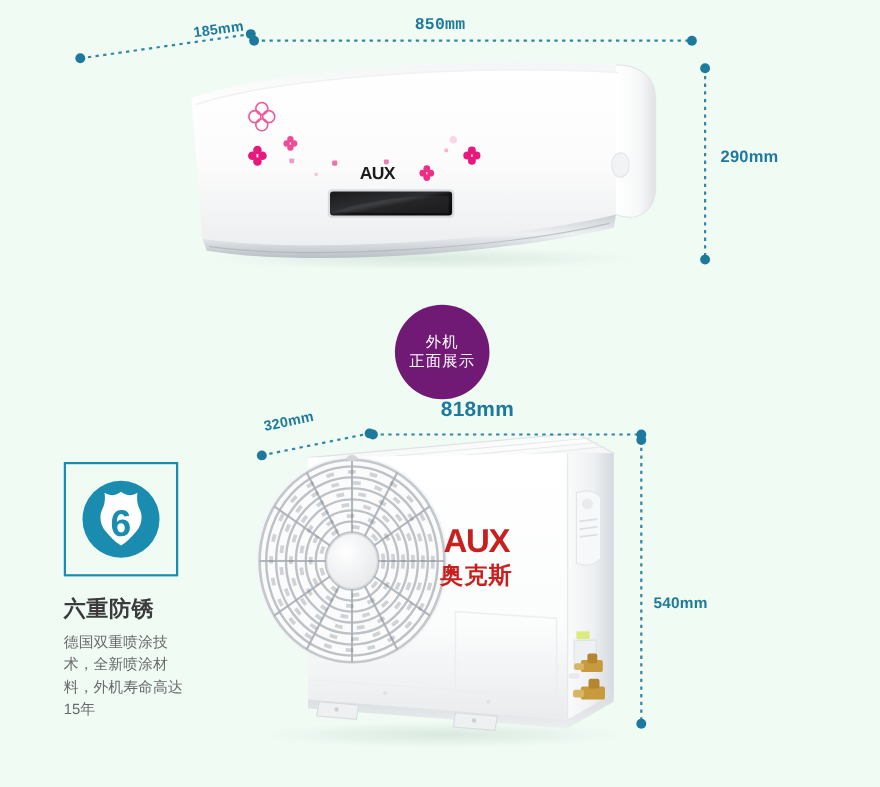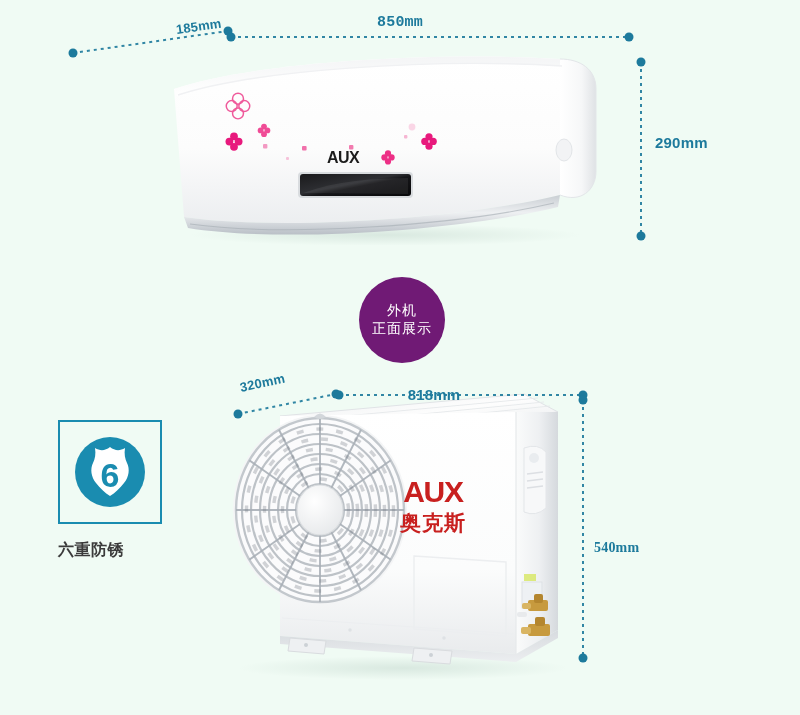--- a/index.html
+++ b/index.html
@@ -62,21 +62,21 @@
     height: 104px;
     border: 2px solid #1a8cb0;
     box-sizing: border-box;
     display: flex;
     align-items: center;
     justify-content: center;
     background: #f0fbf4;
   }
   #feature-title {
     margin-top: 16px;
-    font-size: 16px;
+    font-size: 20px;
     font-weight: bold;
     color: #3b3b3b;
     letter-spacing: .5px;
   }
   #feature-desc {
     margin-top: 7px;
     font-size: 13.5px;
     color: #6a6a6a;
     line-height: 1.5;
     width: 108px;
@@ -369,35 +369,36 @@
     <circle cx="10" cy="32" r="4.5" fill="#1d7a9c"></circle>
     <circle cx="108" cy="12" r="4.5" fill="#1d7a9c"></circle>
   </svg>
   <div class="dim-label" style="left:240px; top:380px; transform:rotate(-12deg); transform-origin:left center;">320mm</div>
 
   <svg style="position:absolute; left:333px; top:384px;" width="256" height="24">
     <line x1="6" y1="11" x2="250" y2="11" stroke="#1d7a9c" stroke-width="2" stroke-dasharray="3,4" opacity=".9"></line>
     <circle cx="6" cy="11" r="4.5" fill="#1d7a9c"></circle>
     <circle cx="250" cy="11" r="4.5" fill="#1d7a9c"></circle>
   </svg>
-  <div class="dim-label" style="left:434px; top:386px; transform:translateX(-50%); font-size:15px;">818mm</div>
+  <div class="dim-label" style="left:434px; top:362px; transform:translateX(-50%); font-size:19px;">818mm</div>
 
   <svg style="position:absolute; left:572px; top:392px;" width="22" height="275">
     <line x1="11" y1="8" x2="11" y2="266" stroke="#1d7a9c" stroke-width="2" stroke-dasharray="3,4" opacity=".9"></line>
     <circle cx="11" cy="8" r="4.5" fill="#1d7a9c"></circle>
     <circle cx="11" cy="266" r="4.5" fill="#1d7a9c"></circle>
   </svg>
-  <div class="dim-label" style="left:594px; top:540px; font-size:14px;font-family:Liberation Serif, serif;">540mm</div>
+  <div class="dim-label" style="left:594px; top:540px; font-size:14px;">540mm</div>
 
   <div id="feature-block">
     <div id="feature-icon-frame">
       <svg width="78" height="78" viewBox="0 0 78 78">
         <circle cx="39" cy="39" r="35" fill="#1a8cb0"></circle>
         <path d="M39,14 c-5,4 -10,4 -15,1 c1,6 0,11 -2,15 c-3,6 -2,14 3,20
                  c4,5 9,10 14,13 c5,-3 10,-8 14,-13 c5,-6 6,-14 3,-20
                  c-2,-4 -3,-9 -2,-15 c-5,3 -10,3 -15,-1 Z" fill="#ffffff"></path>
         <text x="39" y="54" text-anchor="middle" font-family="Liberation Sans, sans-serif" font-size="34" font-weight="bold" fill="#1a8cb0">6</text>
       </svg>
     </div>
     <div id="feature-title">六重防锈</div>
+    <div id="feature-desc">德国双重喷涂技术，全新喷涂材料，外机寿命高达15年</div>
   </div>
 
 </div>
 
 </body></html>

